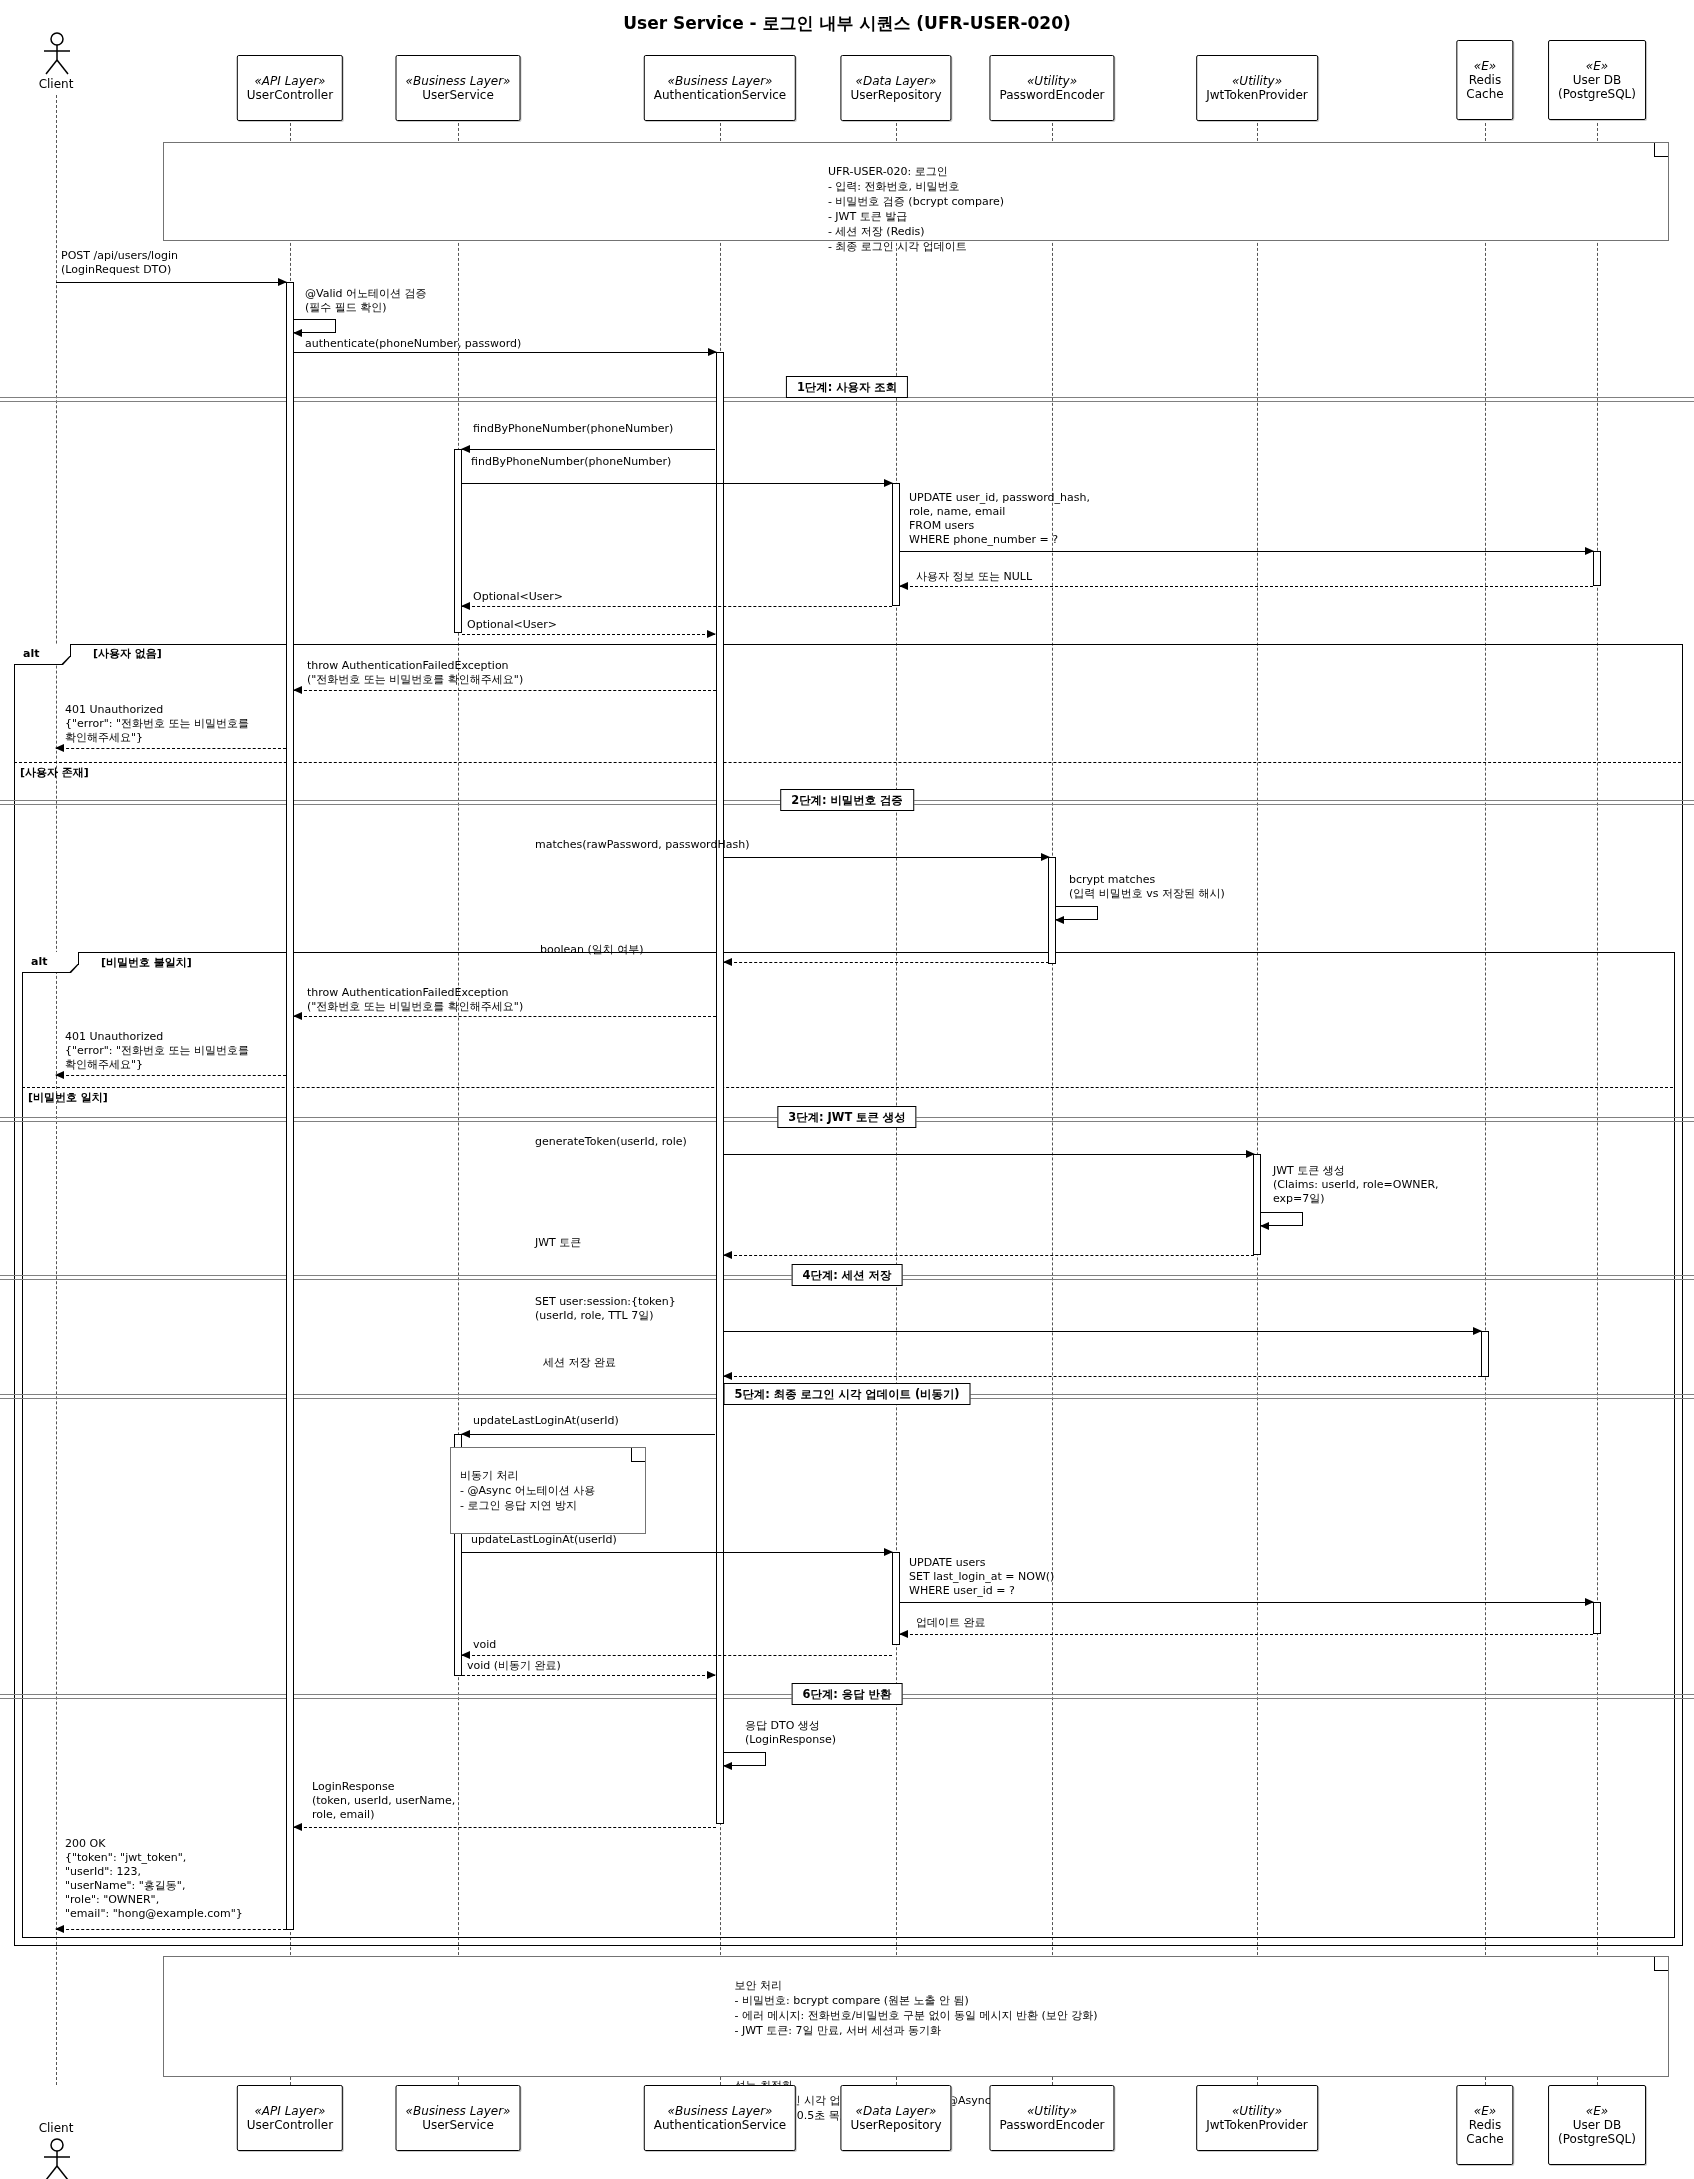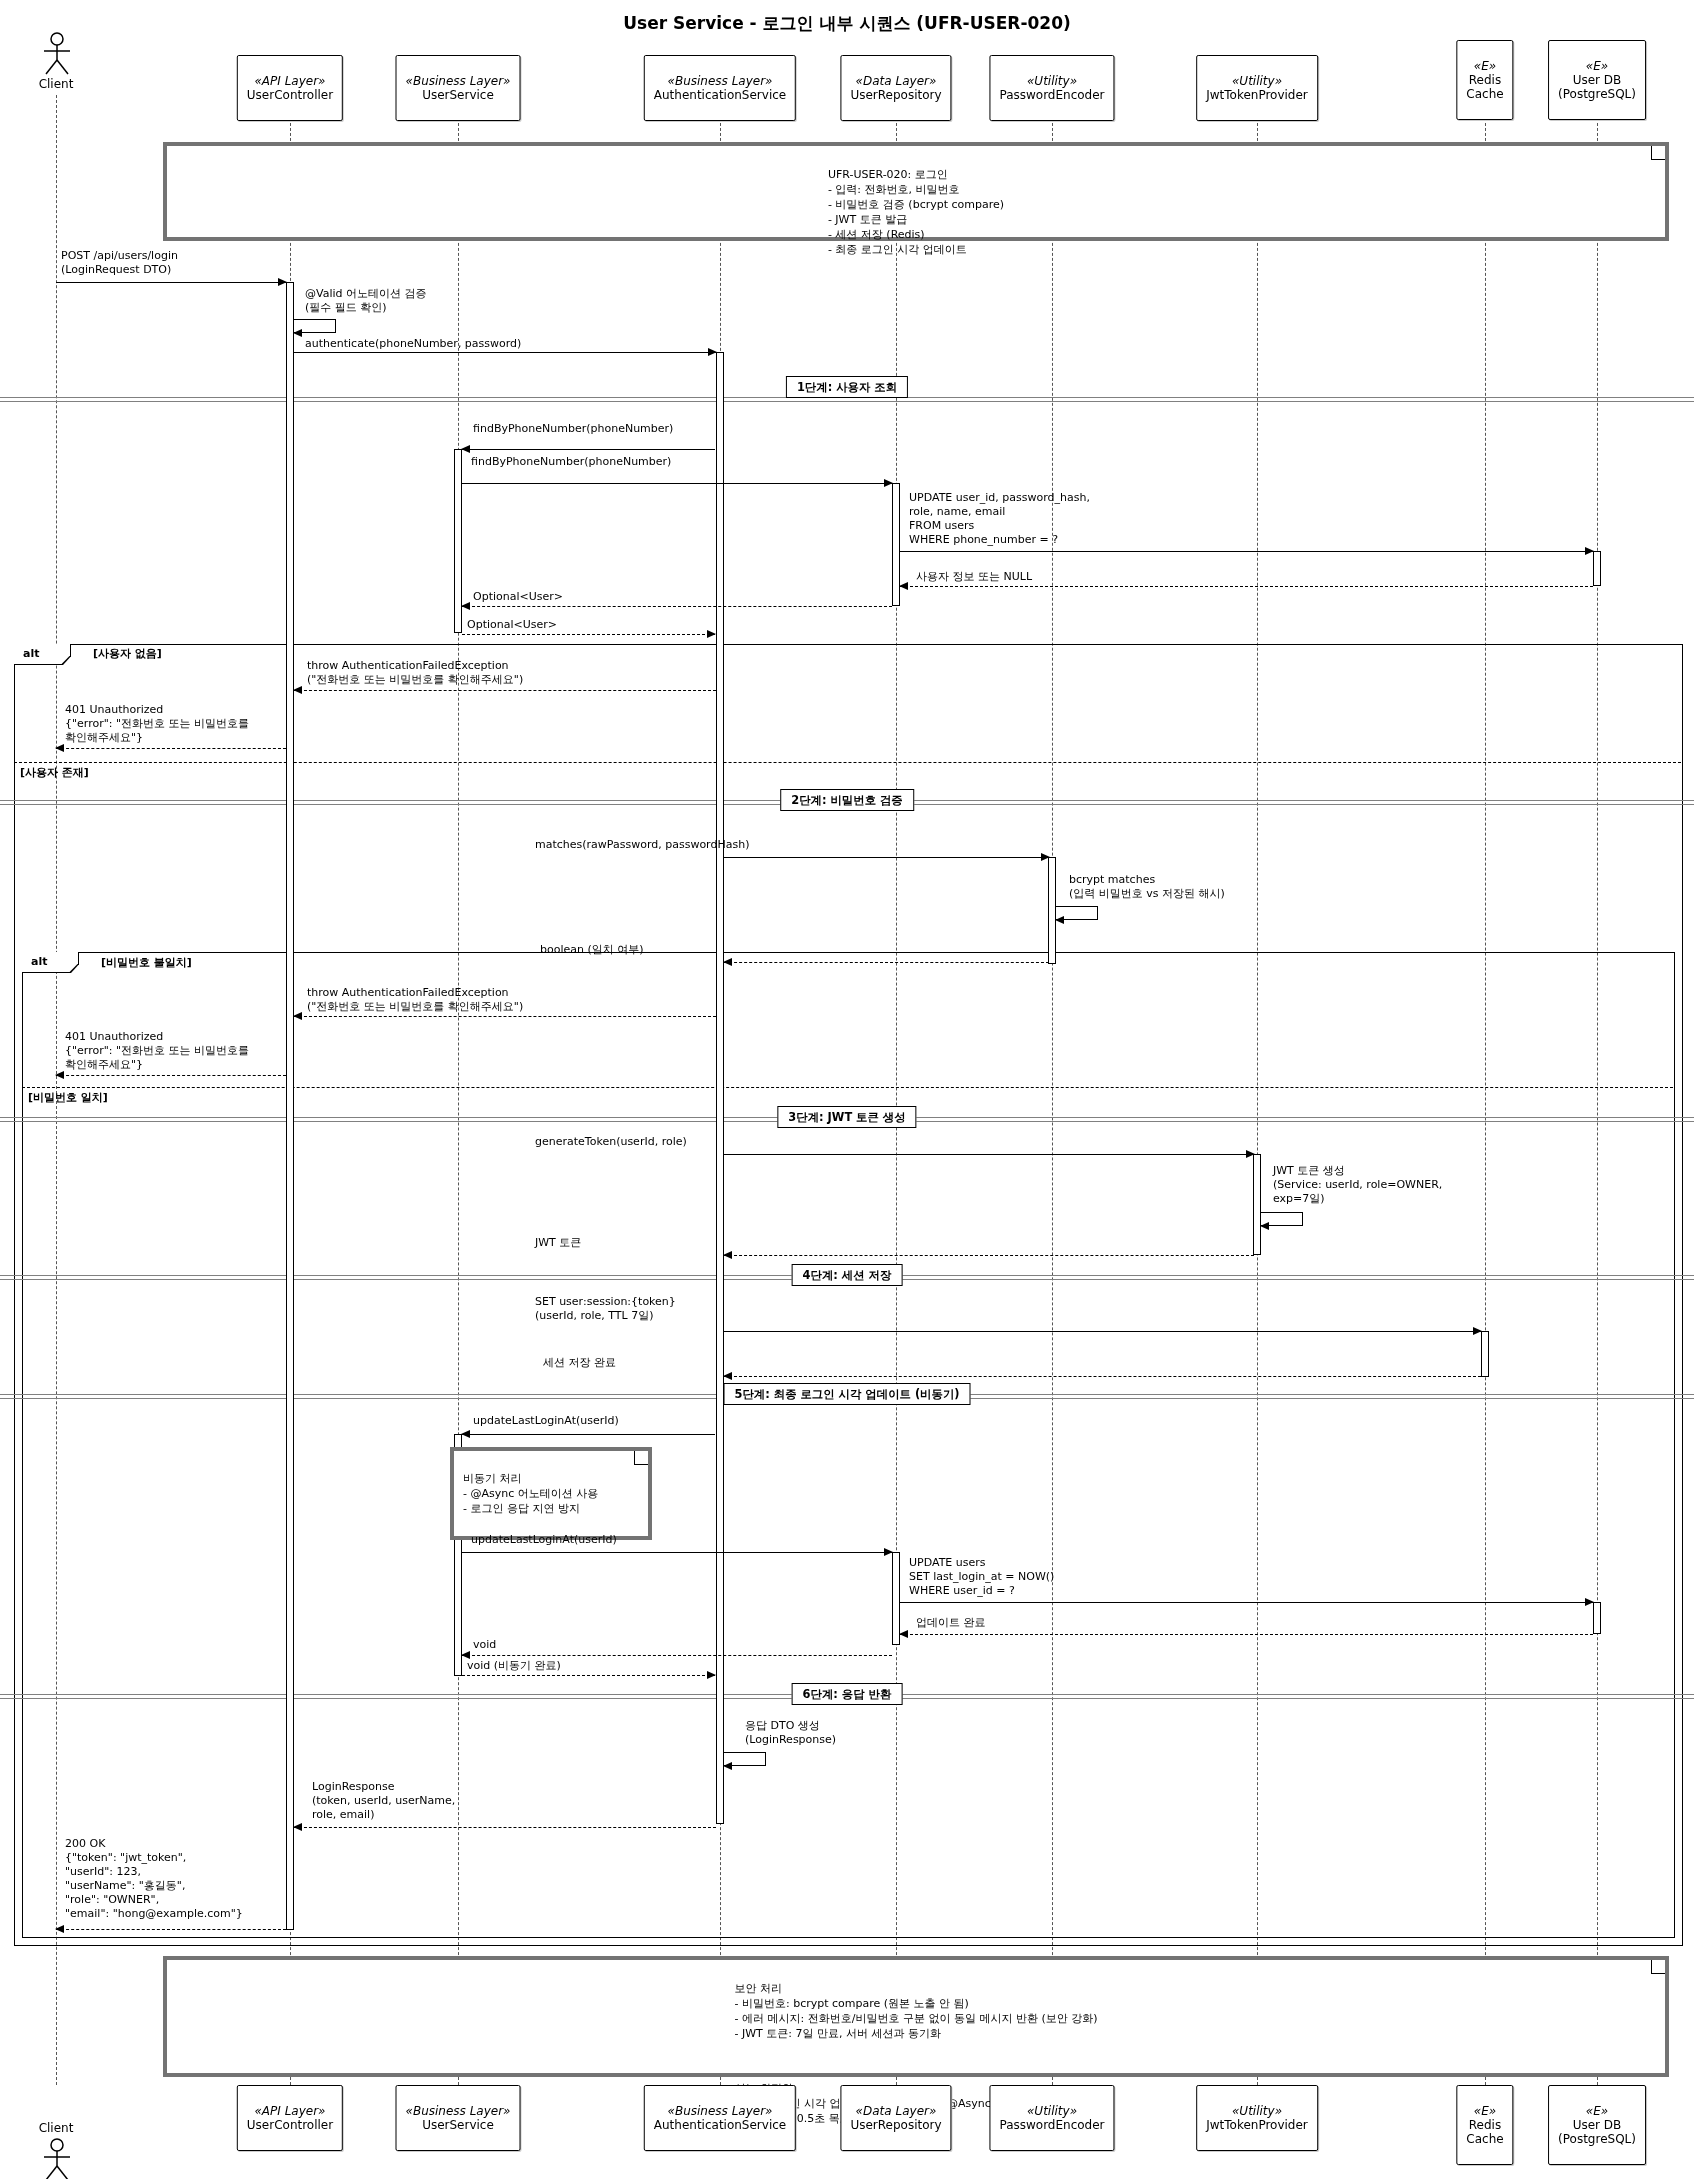--- a/index.html
+++ b/index.html
@@ -29,21 +29,21 @@
   .divlab{position:absolute;left:847px;transform:translateX(-50%);border:1px solid #000;background:#fff;
           font-weight:bold;font-size:11.4px;line-height:14px;padding:3px 10px;white-space:nowrap}
   .frame{position:absolute;border:1px solid #000}
   .altlab{position:absolute;width:57px;height:21px;background:#000;
           clip-path:polygon(0 0,100% 0,100% 58%,86% 100%,0 100%)}
   .altlab span{position:absolute;left:0;top:0;width:56px;height:20px;background:#fff;
           clip-path:polygon(0 0,100% 0,100% 57%,85% 100%,0 100%);
           font-weight:bold;font-size:11px;line-height:20px;padding-left:9px;box-sizing:border-box;display:block}
   .cond{position:absolute;font-weight:bold;font-size:11px;line-height:13px;white-space:nowrap}
   .elseln{position:absolute;height:0;border-top:1px dashed #000}
-  .note{position:absolute;border:4px solid #737373;background:#fff;font-size:11px;line-height:15px}
+  .note{position:absolute;border:1px solid #737373;background:#fff;font-size:11px;line-height:15px}
   .fold{position:absolute;top:0;right:0;width:13px;height:13px;background:#fff;
         border-left:1px solid #000;border-bottom:1px solid #000}
   .ncenter{display:flex;justify-content:center;padding:6px 0}
   .nblock{text-align:left;white-space:pre-line}
   .npad{padding:5px 9px;white-space:pre-line}
   svg{display:block}
 </style>
 </head>
 <body>
 
@@ -171,21 +171,21 @@
 
   <div class="msg" style="left:65px;top:1030px">401 Unauthorized
 {"error": "전화번호 또는 비밀번호를
 확인해주세요"}</div>
   <div class="ar dash l" style="left:56px;top:1075px;width:230px"></div>
 
   <div class="msg" style="left:535px;top:1135px">generateToken(userId, role)</div>
   <div class="ar r" style="left:724px;top:1154px;width:530px"></div>
 
   <div class="msg" style="left:1273px;top:1164px">JWT 토큰 생성
-(Service: userId, role=OWNER,
+(Claims: userId, role=OWNER,
 exp=7일)</div>
   <div class="loop" style="left:1261px;top:1212px"></div>
 
   <div class="msg" style="left:535px;top:1236px">JWT 토큰</div>
   <div class="ar dash l" style="left:724px;top:1255px;width:530px"></div>
 
   <div class="msg" style="left:535px;top:1295px">SET user:session:{token}
 (userId, role, TTL 7일)</div>
   <div class="ar r" style="left:724px;top:1331px;width:757px"></div>
 

